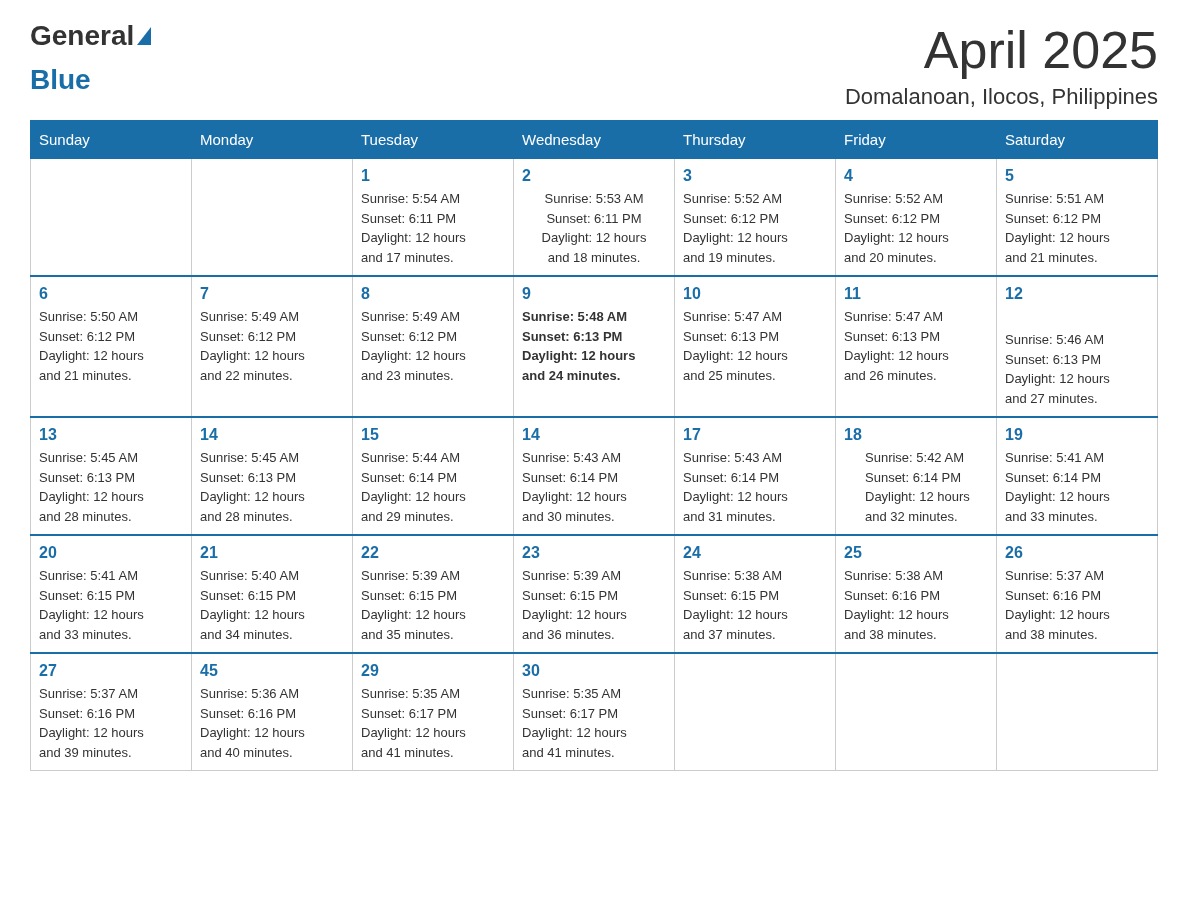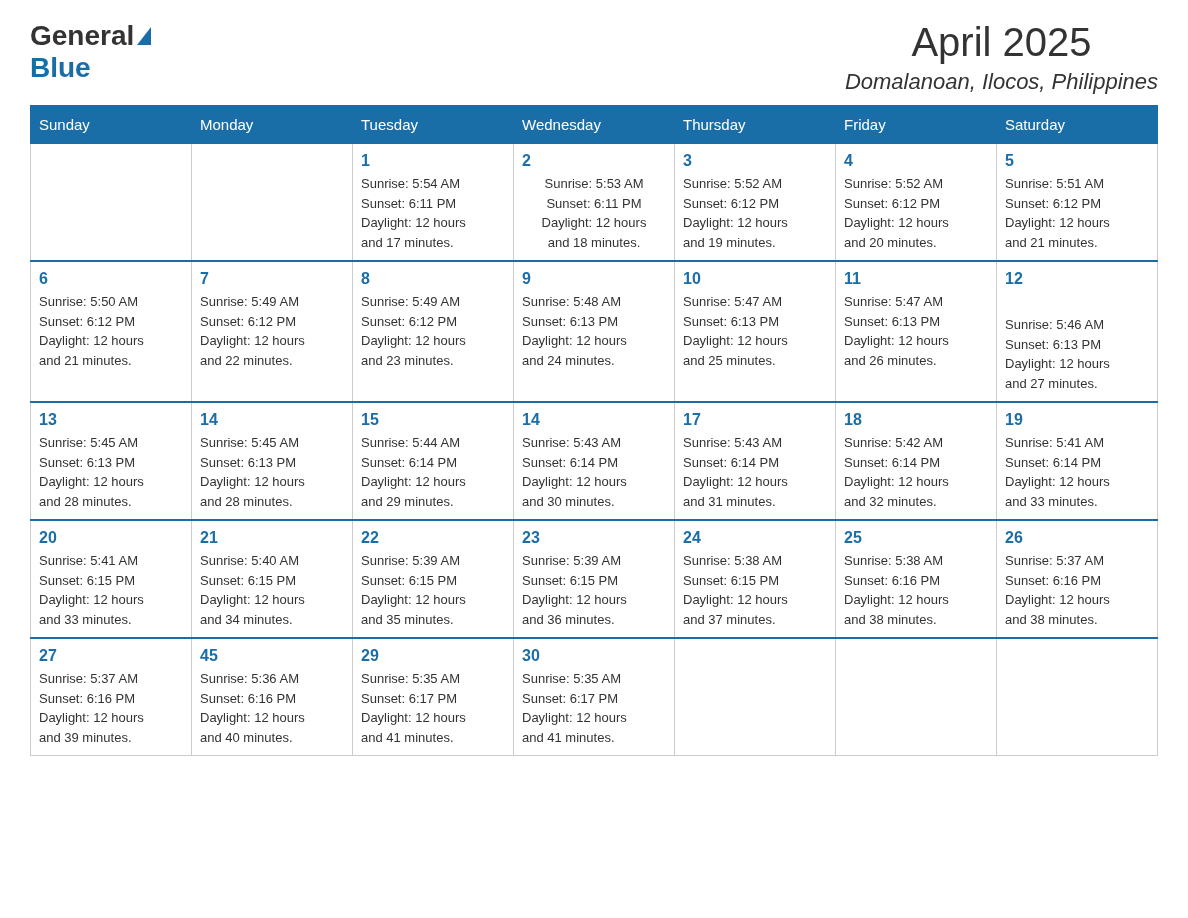--- a/index.html
+++ b/index.html
@@ -14,20 +14,21 @@
     .header {
       display: flex;
       justify-content: space-between;
       align-items: flex-start;
       margin-bottom: 10px;
     }
     .logo {
       display: flex;
       flex-direction: column;
       align-items: flex-start;
+      gap: 12px;
     }
     .logo-text {
       display: flex;
       align-items: center;
       font-size: 28px;
       font-weight: bold;
     }
     .logo-general {
       color: #333;
     }
@@ -41,30 +42,28 @@
     }
     .logo-blue {
       color: #1a6ea8;
       font-size: 28px;
       font-weight: bold;
     }
     .title-area {
       text-align: right;
     }
     .month-title {
-      font-size: 40px;
+      font-size: 52px;
       color: #333;
       font-weight: normal;
-      text-align: center;
     }
     .location-title {
       font-size: 22px;
       color: #333;
       margin-top: 4px;
-      font-style: italic;
     }
     .calendar {
       width: 100%;
       border-collapse: collapse;
       margin-top: 10px;
     }
     .calendar th {
       background: #1a6ea8;
       color: #fff;
       padding: 10px 8px;
@@ -186,21 +185,21 @@
         </td>
         <td>
           <div class="day-number">8</div>
           <div class="day-info" style="white-space: pre-line;">Sunrise: 5:49 AM
 Sunset: 6:12 PM
 Daylight: 12 hours
 and 23 minutes.</div>
         </td>
         <td>
           <div class="day-number">9</div>
-          <div class="day-info" style="white-space: pre-line;">Sunrise: 5:48 AM
+          <div class="day-info" style="white-space: pre-line; font-weight: bold;">Sunrise: 5:48 AM
 Sunset: 6:13 PM
 Daylight: 12 hours
 and 24 minutes.</div>
         </td>
         <td>
           <div class="day-number">10</div>
           <div class="day-info" style="white-space: pre-line;">Sunrise: 5:47 AM
 Sunset: 6:13 PM
 Daylight: 12 hours
 and 25 minutes.</div>
@@ -251,21 +250,21 @@
         </td>
         <td>
           <div class="day-number">17</div>
           <div class="day-info" style="white-space: pre-line;">Sunrise: 5:43 AM
 Sunset: 6:14 PM
 Daylight: 12 hours
 and 31 minutes.</div>
         </td>
         <td>
           <div class="day-number">18</div>
-          <div class="day-info" style="white-space: pre-line;">Sunrise: 5:42 AM
+          <div class="day-info" style="white-space: pre-line; margin-left: 21px;">Sunrise: 5:42 AM
 Sunset: 6:14 PM
 Daylight: 12 hours
 and 32 minutes.</div>
         </td>
         <td>
           <div class="day-number">19</div>
           <div class="day-info" style="white-space: pre-line;">Sunrise: 5:41 AM
 Sunset: 6:14 PM
 Daylight: 12 hours
 and 33 minutes.</div>

